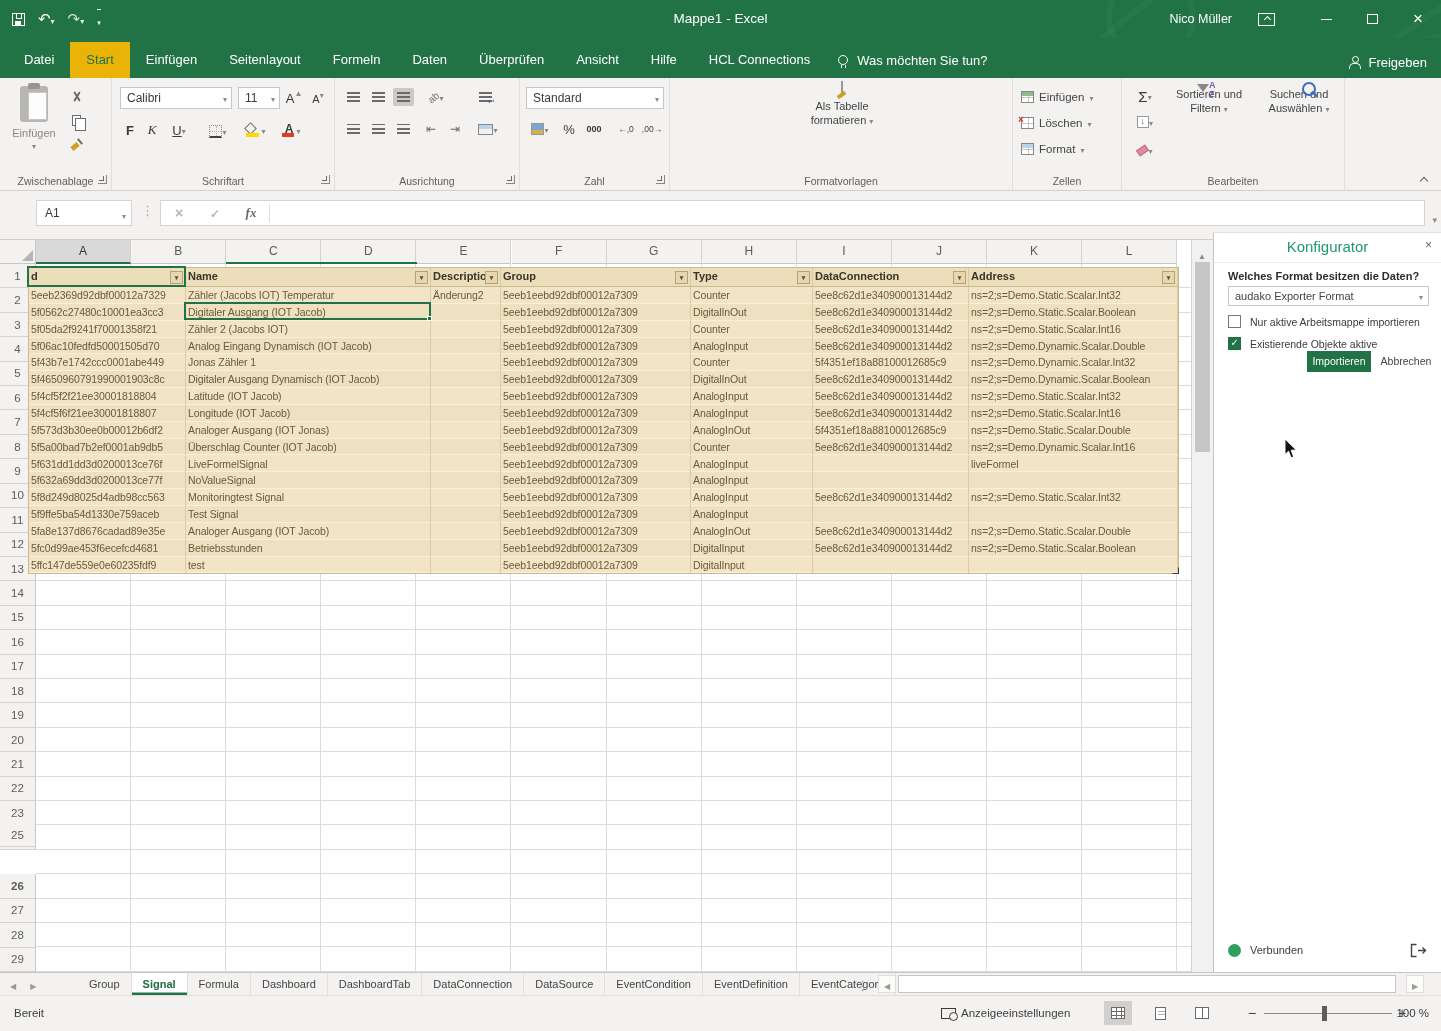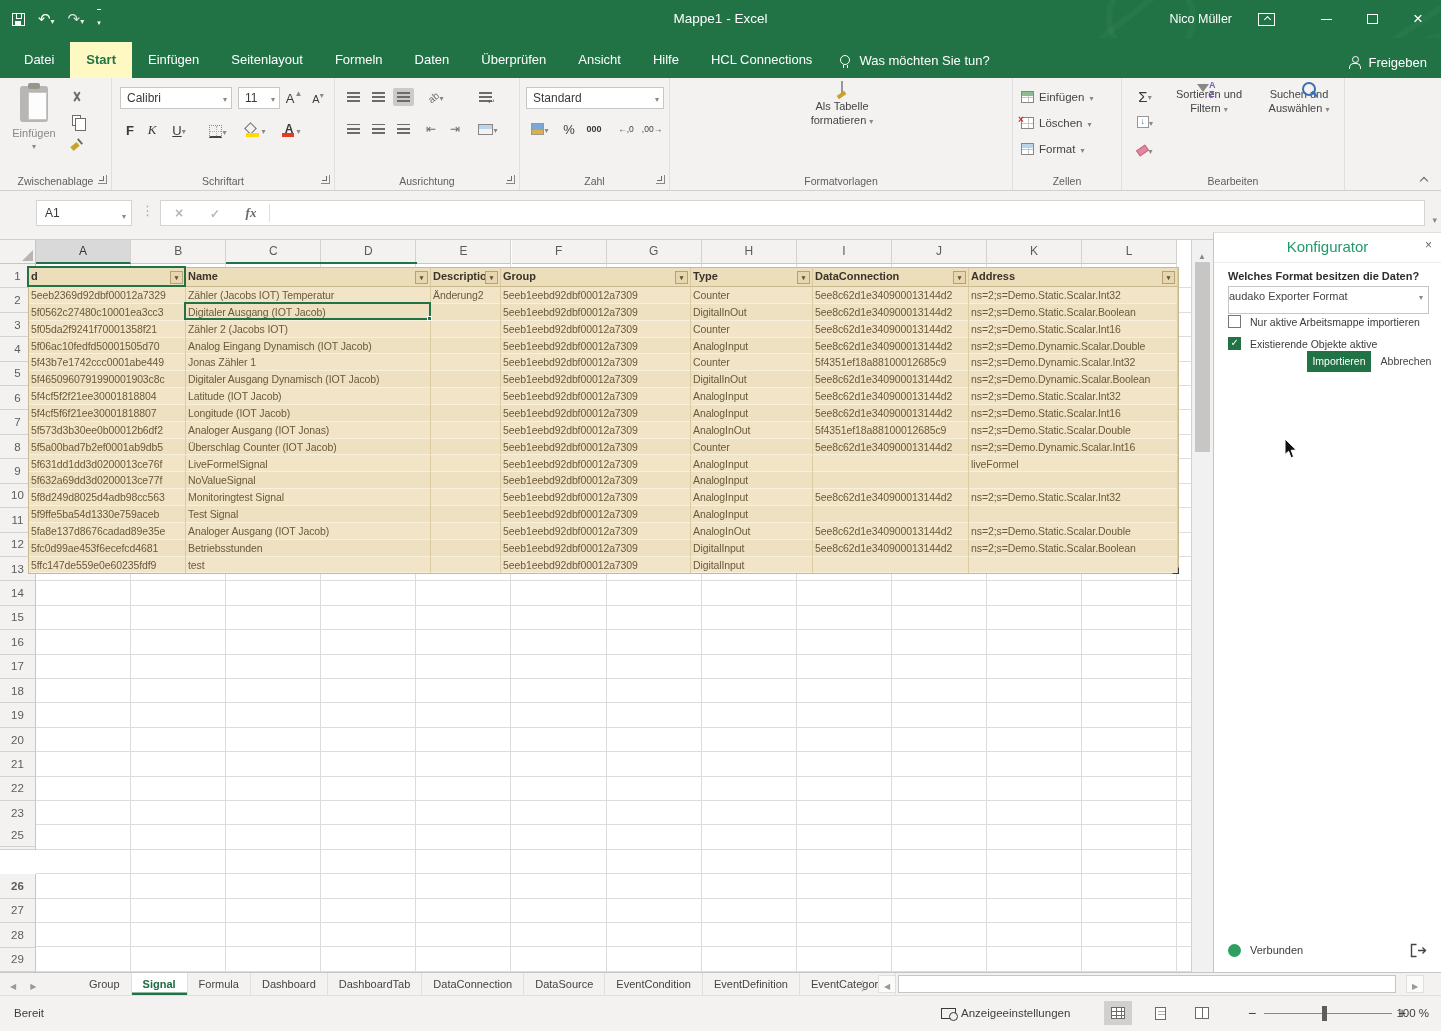--- a/index.html
+++ b/index.html
@@ -35,21 +35,21 @@
   .username{color:#fff;font-size:12.5px;margin-right:26px}
   .ribopt{width:17px;height:13px;border:1.3px solid #fff;position:relative;margin-right:28px}
   .ribopt::after{content:"";position:absolute;left:6px;top:3px;width:4px;height:4px;border-left:1.3px solid #fff;border-top:1.3px solid #fff;transform:rotate(45deg)}
   .wbtn{width:46px;height:38px;display:flex;align-items:center;justify-content:center;color:#fff}
   .minline{width:11px;height:0;border-top:1.4px solid #fff}
   .maxbox{width:11px;height:10px;border:1.4px solid #fff}
   .closex::after{content:"×";font-size:17px;color:#fff}
   
   .tabrow{position:absolute;left:0;top:38px;width:1441px;height:40px;background:#217346;display:flex;align-items:flex-end}
   .rtab{height:36px;line-height:36px;padding:0 16px;color:#fff;font-size:13px;white-space:nowrap}
-  .rtab.active{background:#fef9c3;color:#217346;font-weight:bold}
+  .rtab.active{background:#eab308;color:#217346;font-weight:normal}
   .tellme{height:36px;display:flex;align-items:center;color:#fff;font-size:13px;margin-left:12px;white-space:nowrap}
   .bulb{width:10px;height:10px;border:1.4px solid #fff;border-radius:50%;position:relative;margin-right:9px;display:inline-block}
   .bulb::after{content:"";position:absolute;left:2px;top:9px;width:3px;height:3px;border-left:1.4px solid #fff;border-right:1.4px solid #fff}
   .share{position:absolute;right:14px;bottom:8px;display:flex;align-items:center;color:#fff;font-size:13px}
   .person{width:12px;height:13px;position:relative;margin-right:7px;display:inline-block}
   .person::before{content:"";position:absolute;left:3px;top:0;width:5px;height:5px;border:1.2px solid #fff;border-radius:50%}
   .person::after{content:"";position:absolute;left:0;top:7px;width:10px;height:5px;border:1.2px solid #fff;border-bottom:none;border-radius:5px 5px 0 0}
   
   .ribbon{position:absolute;left:0;top:78px;width:1441px;height:113px;background:#f3f2f1;border-bottom:1px solid #d2d0ce;font-size:11px}
   .grp{position:absolute;top:0;height:112px;border-right:1px solid #e1dfdd}
@@ -160,21 +160,21 @@
   .vscroll{position:absolute;left:1191px;top:0;width:22px;height:732px;background:#f1f1f1;border-left:1px solid #d4d2d0}
   .vscroll .uarr{position:absolute;left:6px;top:5px}
   .vthumb{position:absolute;left:3px;top:22px;width:15px;height:190px;background:#c8c6c4;border-radius:1px}
   
   .pane{position:absolute;left:1213px;top:232px;width:228px;height:740px;background:#fff;border-left:1px solid #c8c6c4;border-top:1px solid #e1dfdd}
   .ptitle{position:absolute;left:0;right:0;top:5px;text-align:center;font-size:15px;color:#22996a}
   .pclose{position:absolute;right:9px;top:5px;color:#666;font-size:12px}
   .pclose::after{content:"×"}
   .pdiv{position:absolute;left:0;right:0;top:29px;border-bottom:1px solid #ececec}
   .pq{position:absolute;left:14px;top:37px;font-size:11px;font-weight:bold;color:#2d2d2d}
-  .pselect{position:absolute;left:14px;right:12px;top:53px;height:28px;border:1px solid #c8c6c4;background:#fff;font-size:11px;line-height:18px;color:#444}
+  .pselect{position:absolute;left:14px;right:12px;top:53px;height:20px;border:1px solid #c8c6c4;background:#fff;font-size:11px;line-height:18px;padding-left:6px;color:#444}
   .pselect .chev{position:absolute;right:5px;top:0;line-height:18px}
   .pcb{position:absolute;left:14px;display:flex;align-items:center;font-size:10.5px;color:#3b3b3b}
   .cbbox{width:13px;height:13px;border:1.4px solid #767676;background:#fff;margin-right:9px;position:relative;flex:0 0 auto}
   .cbbox.on{background:#217346;border-color:#217346}
   .cbbox.on::after{content:"✓";position:absolute;left:1.5px;top:-1px;color:#fff;font-size:10px}
   .btn-import{position:absolute;right:70px;top:118px;width:64px;height:21px;background:#217346;color:#fff;font-size:10.5px;text-align:center;line-height:21px}
   .btn-cancel{position:absolute;right:5px;top:118px;width:60px;height:21px;font-size:10.5px;text-align:center;line-height:21px;color:#444}
   .pbottom{position:absolute;left:14px;right:12px;bottom:9px;height:24px}
   .condot{position:absolute;left:0;top:5px;width:13px;height:13px;border-radius:50%;background:#2f9e5f}
   .contxt{position:absolute;left:22px;top:5px;font-size:11px;color:#3b3b3b}

